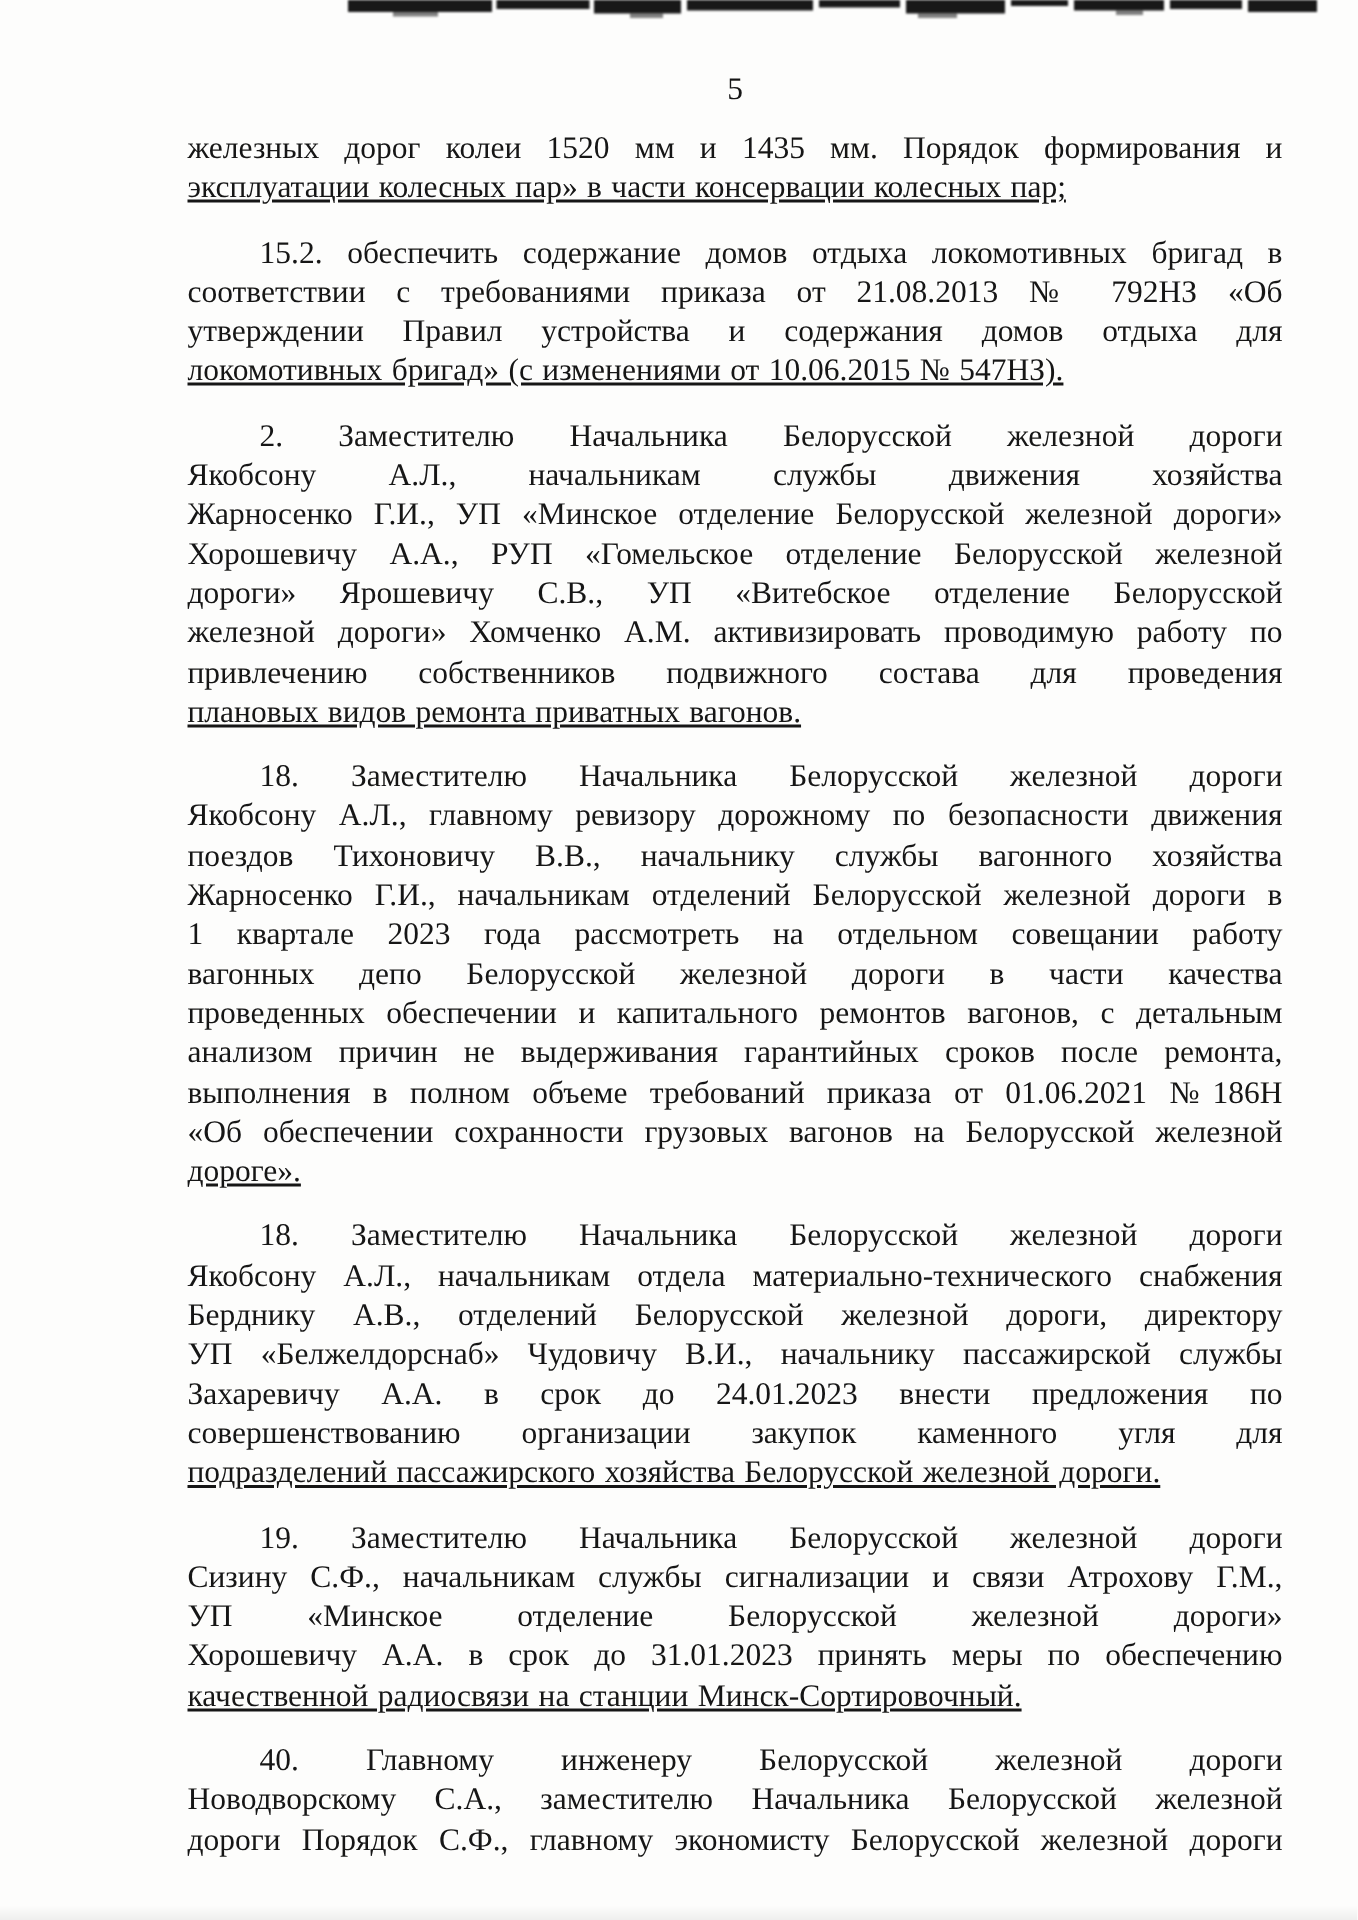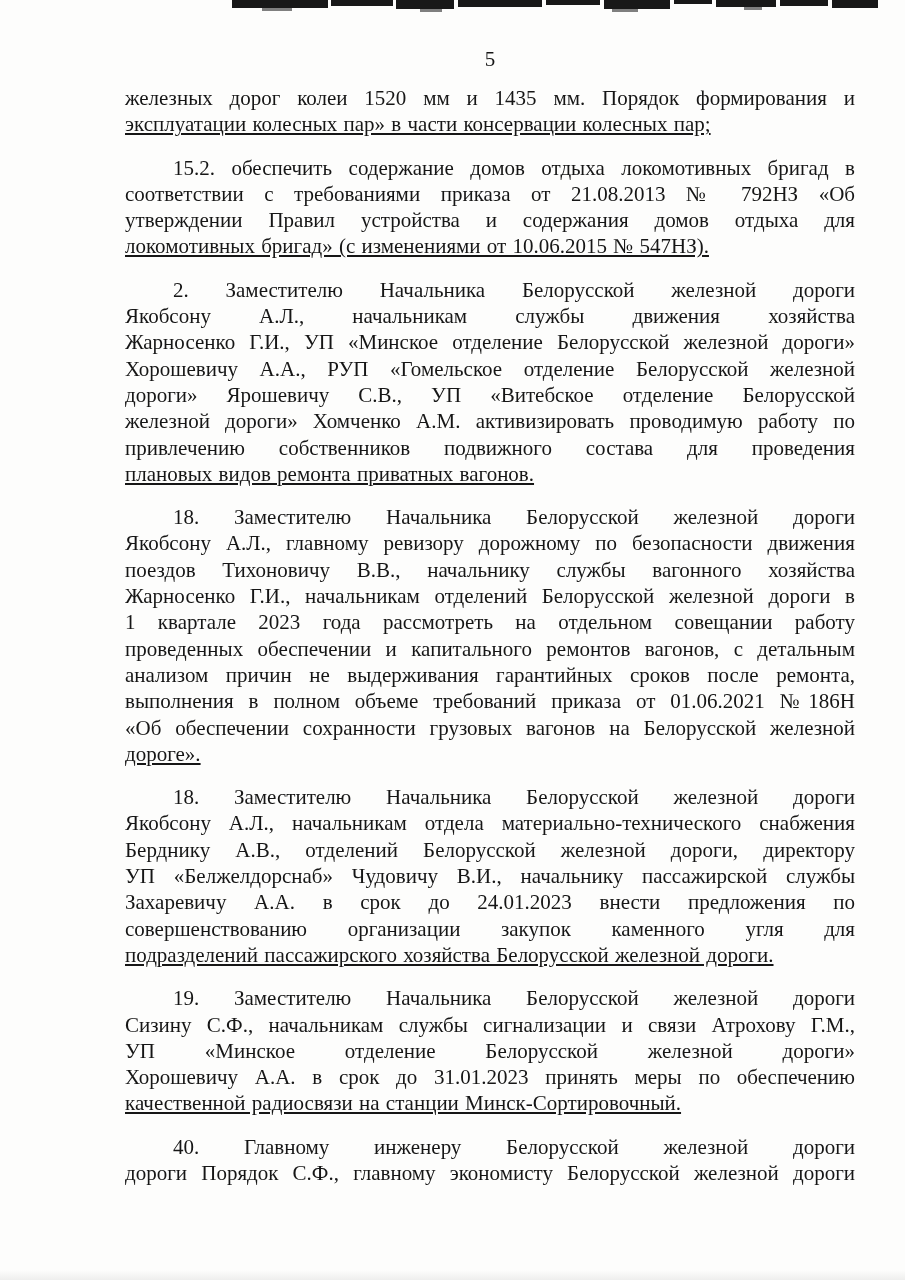--- a/index.html
+++ b/index.html
@@ -103,37 +103,39 @@
         <div class="line">Хорошевичу А.А., РУП «Гомельское отделение Белорусской железной</div>
         <div class="line">дороги» Ярошевичу С.В., УП «Витебское отделение Белорусской</div>
         <div class="line">железной дороги» Хомченко А.М. активизировать проводимую работу по</div>
         <div class="line">привлечению собственников подвижного состава для проведения</div>
         <div class="line last">плановых видов ремонта приватных вагонов.</div>
         <div class="line indent">18. Заместителю Начальника Белорусской железной дороги</div>
         <div class="line">Якобсону А.Л., главному ревизору дорожному по безопасности движения</div>
         <div class="line">поездов Тихоновичу В.В., начальнику службы вагонного хозяйства</div>
         <div class="line">Жарносенко Г.И., начальникам отделений Белорусской железной дороги в</div>
         <div class="line">1 квартале 2023 года рассмотреть на отдельном совещании работу</div>
+        <div class="line">вагонных депо Белорусской железной дороги в части качества</div>
         <div class="line">проведенных обеспечении и капитального ремонтов вагонов, с детальным</div>
         <div class="line">анализом причин не выдерживания гарантийных сроков после ремонта,</div>
         <div class="line">выполнения в полном объеме требований приказа от 01.06.2021 №186Н</div>
         <div class="line">«Об обеспечении сохранности грузовых вагонов на Белорусской железной</div>
         <div class="line last">дороге».</div>
         <div class="line indent">18. Заместителю Начальника Белорусской железной дороги</div>
         <div class="line">Якобсону А.Л., начальникам отдела материально-технического снабжения</div>
         <div class="line">Берднику А.В., отделений Белорусской железной дороги, директору</div>
         <div class="line">УП «Белжелдорснаб» Чудовичу В.И., начальнику пассажирской службы</div>
         <div class="line">Захаревичу А.А. в срок до 24.01.2023 внести предложения по</div>
         <div class="line">совершенствованию организации закупок каменного угля для</div>
         <div class="line last">подразделений пассажирского хозяйства Белорусской железной дороги.</div>
         <div class="line indent">19. Заместителю Начальника Белорусской железной дороги</div>
         <div class="line">Сизину С.Ф., начальникам службы сигнализации и связи Атрохову Г.М.,</div>
         <div class="line">УП «Минское отделение Белорусской железной дороги»</div>
         <div class="line">Хорошевичу А.А. в срок до 31.01.2023 принять меры по обеспечению</div>
         <div class="line last">качественной радиосвязи на станции Минск-Сортировочный.</div>
         <div class="line indent">40. Главному инженеру Белорусской железной дороги</div>
+        <div class="line">Новодворскому С.А., заместителю Начальника Белорусской железной</div>
         <div class="line">дороги Порядок С.Ф., главному экономисту Белорусской железной дороги</div>
       </div>
   </div>
 
   <div class="bottom-shade"></div>
 
 </div>
 
 </body></html>

